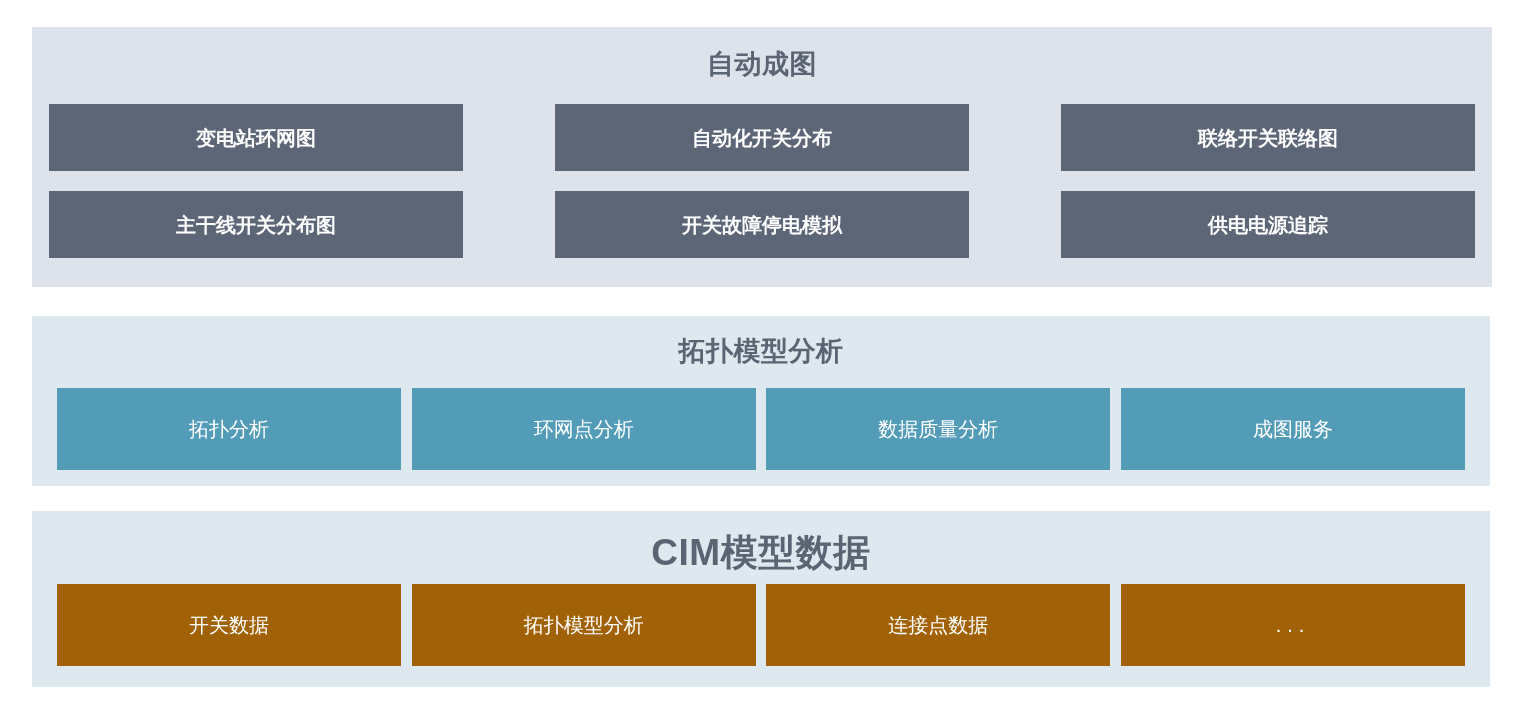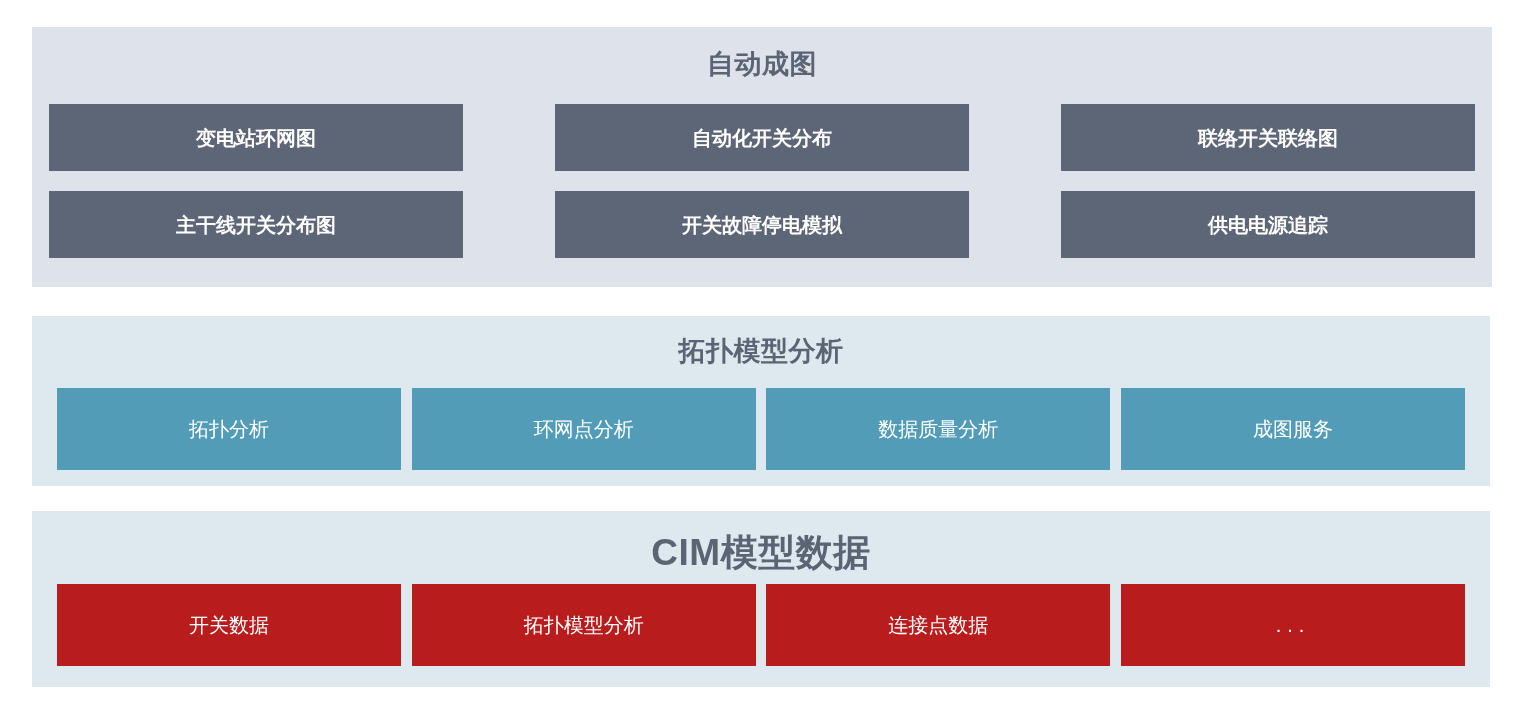--- a/index.html
+++ b/index.html
@@ -120,21 +120,21 @@
     height: 43px;
   }
   #panel-cim .row {
     width: 1408px;
     margin: 13px auto 0 auto;
     justify-content: space-between;
   }
   #panel-cim .tile {
     width: 344px;
     height: 82px;
-    background: #b91c1c;
+    background: #a16207;
     font-size: 20px;
     font-weight: normal;
   }
   .tile.ellipsis {
     font-size: 20px;
     letter-spacing: 6px;
   }
 </style>
 </head>
 <body>

